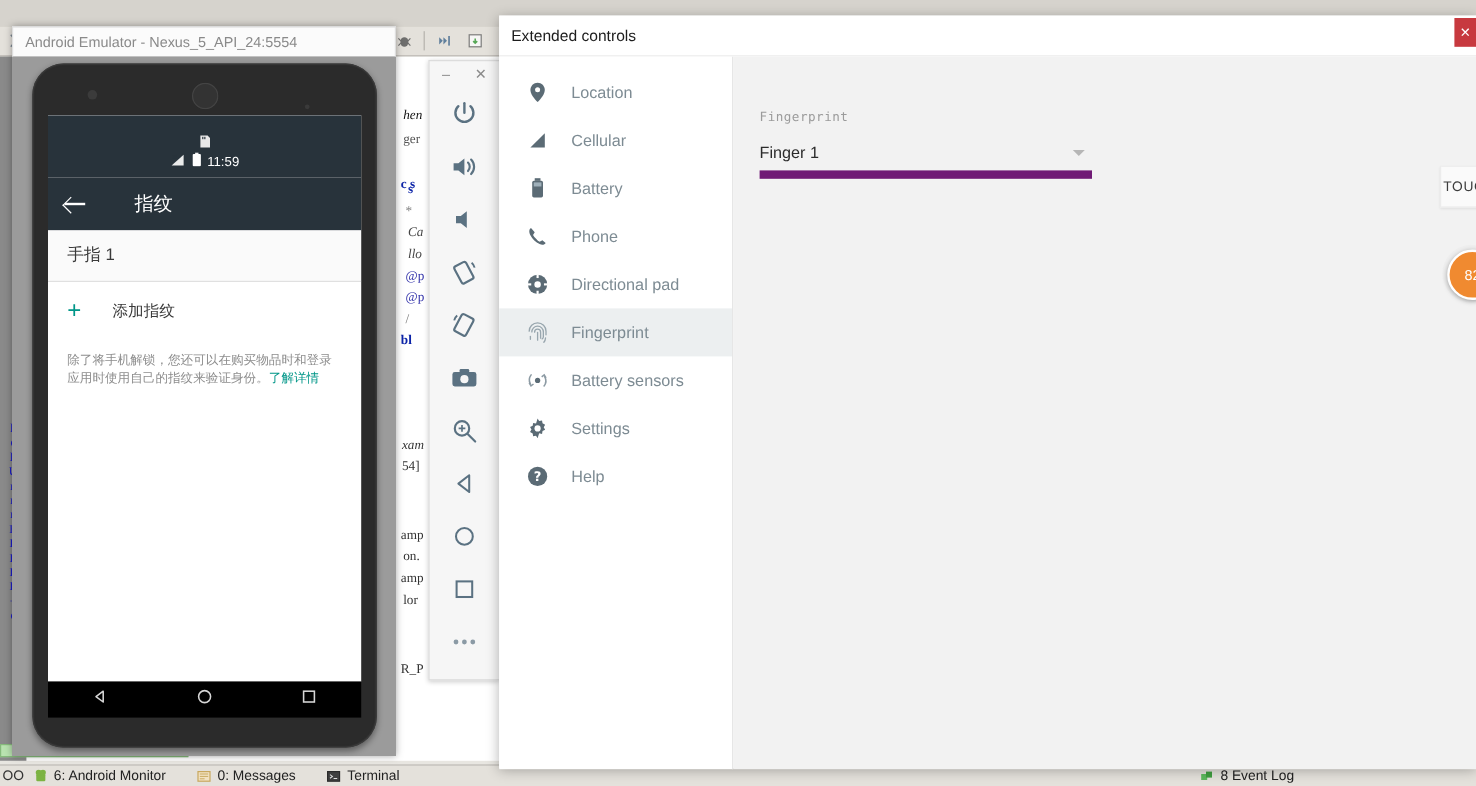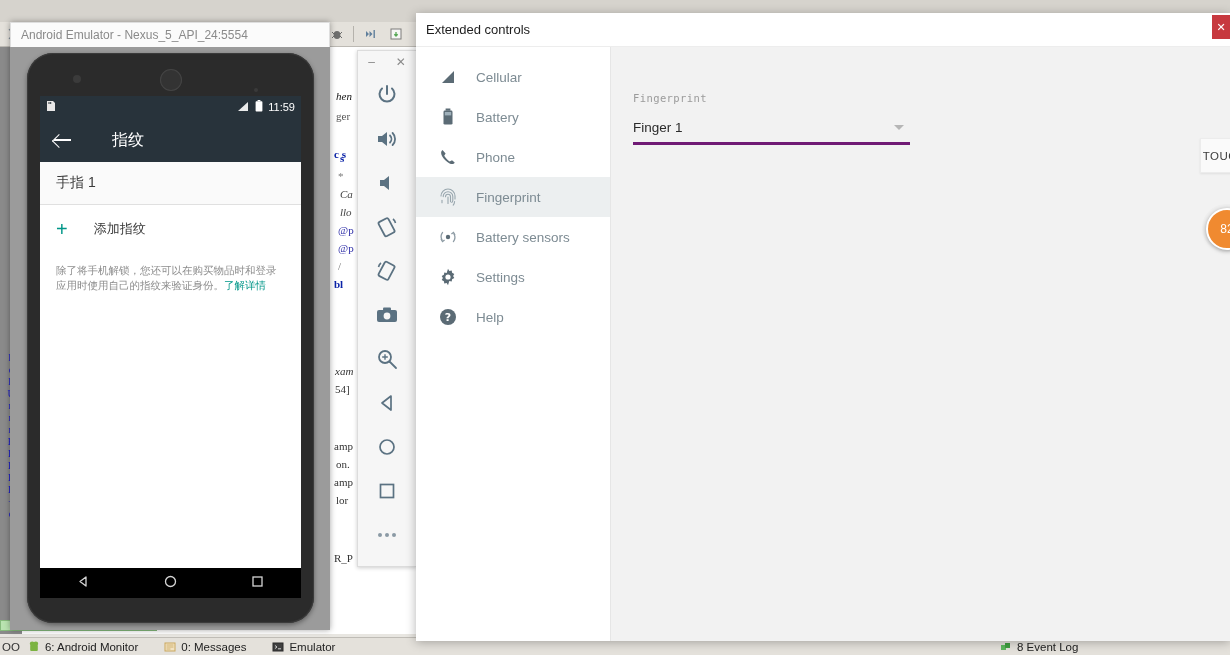--- a/index.html
+++ b/index.html
@@ -43,21 +43,21 @@
     background:#2b2b2b;border-radius:26px;
     box-shadow:inset 0 0 1px 1px #3d3d3d, 0 2px 5px rgba(0,0,0,.4);}
   #phone-speaker{position:absolute;left:50%;top:16px;transform:translateX(-50%);width:22px;height:22px;
     border-radius:50%;background:#333;box-shadow:inset 0 0 0 1px #444;}
   #phone-cam{position:absolute;left:46px;top:22px;width:8px;height:8px;border-radius:50%;background:#3b3b3b;}
   #phone-sensor{position:absolute;right:42px;top:25px;width:18px;height:4px;}
   #phone-sensor i{display:inline-block;width:4px;height:4px;border-radius:50%;background:#3a3a3a;margin-right:6px;}
   #phone-screen{position:absolute;left:13px;top:43px;width:261px;height:472px;background:#fff;overflow:hidden;}
 
   #android-statusbar{height:20px;background:#28333b;display:flex;align-items:center;
-    padding:1px 6px;justify-content:space-between;color:#fff;font-size:11px;}
+    padding:16px 6px;justify-content:space-between;color:#fff;font-size:11px;flex-direction:column;}
   #android-statusbar .right{display:flex;align-items:center;gap:5px;font-size:11px;}
   #android-appbar{height:44px;background:#28333b;display:flex;align-items:center;padding:0 14px;gap:40px;}
   #android-appbar .title{color:#fff;font-size:16px;}
   .arrow-back{width:18px;height:14px;position:relative;}
   .arrow-back:before{content:"";position:absolute;left:0;top:6px;width:17px;height:1.6px;background:#fff;}
   .arrow-back:after{content:"";position:absolute;left:0;top:2.5px;width:9px;height:9px;
     border-left:1.6px solid #fff;border-bottom:1.6px solid #fff;transform:rotate(45deg);}
   #finger-row{height:42px;display:flex;align-items:center;padding:0 16px;font-size:14px;color:#3a3a3a;
     border-bottom:1px solid #e0e0e0;background:#fafafa;}
   #add-fp-row{height:48px;display:flex;align-items:center;padding:0 16px;gap:26px;background:#fff;}
@@ -88,21 +88,21 @@
     color:#fff;font-size:11px;display:flex;align-items:center;justify-content:center;}
   #ec-body{display:flex;height:594px;}
   #ec-sidebar{width:195px;background:#fff;border-right:1px solid #e6e6e6;padding-top:10px;box-sizing:border-box;}
   .ec-item{height:40px;display:flex;align-items:center;gap:18px;padding-left:22px;
     color:#7d8b93;font-size:13.5px;box-sizing:border-box;}
   .ec-item.active{background:#eceff0;}
   .ec-icon{width:20px;height:20px;display:flex;align-items:center;justify-content:center;color:#5b6b75;}
   #ec-content{flex:1;background:#f2f2f2;padding:45px 0 0 22px;box-sizing:border-box;}
   #fp-label{font-family:"DejaVu Sans Mono","Liberation Mono",monospace;font-size:10.5px;color:#9b9b9b;
     letter-spacing:.4px;margin-bottom:8px;}
-  #fp-select{width:277px;height:30px;border-bottom:3px solid #701a75;display:flex;align-items:center;
+  #fp-select{width:277px;height:30px;border-bottom:7px solid #701a75;display:flex;align-items:center;
     justify-content:space-between;font-size:13.5px;color:#2b2b2b;}
   #fp-select .caret{width:0;height:0;border-left:5px solid transparent;border-right:5px solid transparent;
     border-top:5px solid #b6b6b6;margin-right:6px;}
   #touch-sensor-btn{position:absolute;left:784px;top:125px;width:130px;height:33px;background:#fafafa;
     border:1px solid #ececec;display:flex;align-items:center;justify-content:center;
     font-size:11.5px;color:#3d3d3d;letter-spacing:.5px;box-shadow:0 1px 2px rgba(0,0,0,.08);}
 
   
   #orange-badge{position:absolute;left:1206px;top:208px;width:38px;height:38px;border-radius:50%;
     background:#f08a30;border:2px solid #fff;box-shadow:0 1px 4px rgba(0,0,0,.35);
@@ -282,21 +282,21 @@
       <span>0: Messages</span>
     </div>
     <div class="sb-item">
       <span class="sb-ico">
         <svg width="12" height="12" viewBox="0 0 12 12">
             <rect x="1" y="2" width="10" height="8" fill="#404040" stroke="#2b2b2b"></rect>
             <path d="M3 4.5 L5 6 L3 7.5" stroke="#e0e0e0" stroke-width="0.9" fill="none"></path>
             <path d="M6 7.8 h3" stroke="#e0e0e0" stroke-width="0.9"></path>
           </svg>
       </span>
-      <span>Emulator</span>
+      <span>Terminal</span>
     </div>
     <div class="sb-item" style="position:absolute;left:1000px;">
       <span class="sb-ico">
         <svg width="12" height="12" viewBox="0 0 12 12">
             <rect x="1" y="4" width="5" height="5" fill="#5db85d"></rect>
             <rect x="5" y="2" width="5" height="5" fill="#3f9e3f"></rect>
           </svg>
       </span>
       <span>8  Event Log</span>
     </div>
@@ -454,20 +454,29 @@
 
 <div id="extended-controls">
   <div id="ec-titlebar">
     <span id="ec-title">Extended controls</span>
     <div id="ec-close">✕</div>
   </div>
 
   <div id="ec-body">
     <div id="ec-sidebar">
 
+      <div class="ec-item">
+        <span class="ec-icon">
+          <svg width="16" height="18" viewBox="0 0 16 18">
+              <path d="M8 1 C4.7 1 2 3.7 2 7 c0 4.5 6 10 6 10 s6-5.5 6-10 C14 3.7 11.3 1 8 1 Z" fill="#5b6b75"></path>
+              <circle cx="8" cy="6.8" r="2.1" fill="#fff"></circle>
+            </svg>
+        </span>
+        <span>Location</span>
+      </div>
 
       <div class="ec-item">
         <span class="ec-icon">
           <svg width="17" height="16" viewBox="0 0 17 16">
               <path d="M2 14 L14 14 L14 2 Z" fill="#5b6b75"></path>
             </svg>
         </span>
         <span>Cellular</span>
       </div>
 
@@ -484,20 +493,33 @@
 
       <div class="ec-item">
         <span class="ec-icon">
           <svg width="18" height="18" viewBox="0 0 18 18">
               <path d="M3.5 2 C2 3 1.5 5 3 8 c1.6 3.2 4.6 6 7.6 7.4 2.6 1.2 4.4 0.4 5.1-1 L13 12.2 l-2.3 1.3 C9 12.6 6.3 9.7 5.2 7.8 L6.6 5.5 Z" fill="#5b6b75"></path>
             </svg>
         </span>
         <span>Phone</span>
       </div>
 
+      <div class="ec-item">
+        <span class="ec-icon">
+          <svg width="18" height="18" viewBox="0 0 18 18">
+              <circle cx="9" cy="9" r="8" fill="#5b6b75"></circle>
+              <circle cx="9" cy="9" r="2.7" fill="#fff"></circle>
+              <rect x="8.1" y="0.5" width="1.8" height="3.2" fill="#fff"></rect>
+              <rect x="8.1" y="14.3" width="1.8" height="3.2" fill="#fff"></rect>
+              <rect x="0.5" y="8.1" width="3.2" height="1.8" fill="#fff"></rect>
+              <rect x="14.3" y="8.1" width="3.2" height="1.8" fill="#fff"></rect>
+            </svg>
+        </span>
+        <span>Directional pad</span>
+      </div>
 
       <div class="ec-item active">
         <span class="ec-icon">
           <svg width="18" height="19" viewBox="0 0 18 19">
             <g fill="none" stroke="#98a6ae" stroke-width="1.1" stroke-linecap="round">
               <path d="M2 8 a7 7 0 0 1 14 0 v3"></path>
               <path d="M4.2 8.6 a4.8 4.8 0 0 1 9.6 0 v4 a2 2 0 0 1-1 1.8"></path>
               <path d="M6.5 8.8 a2.5 2.5 0 0 1 5 0 v5"></path>
               <path d="M9 9 v6.5"></path>
               <path d="M3 12.4 v2.4"></path>

